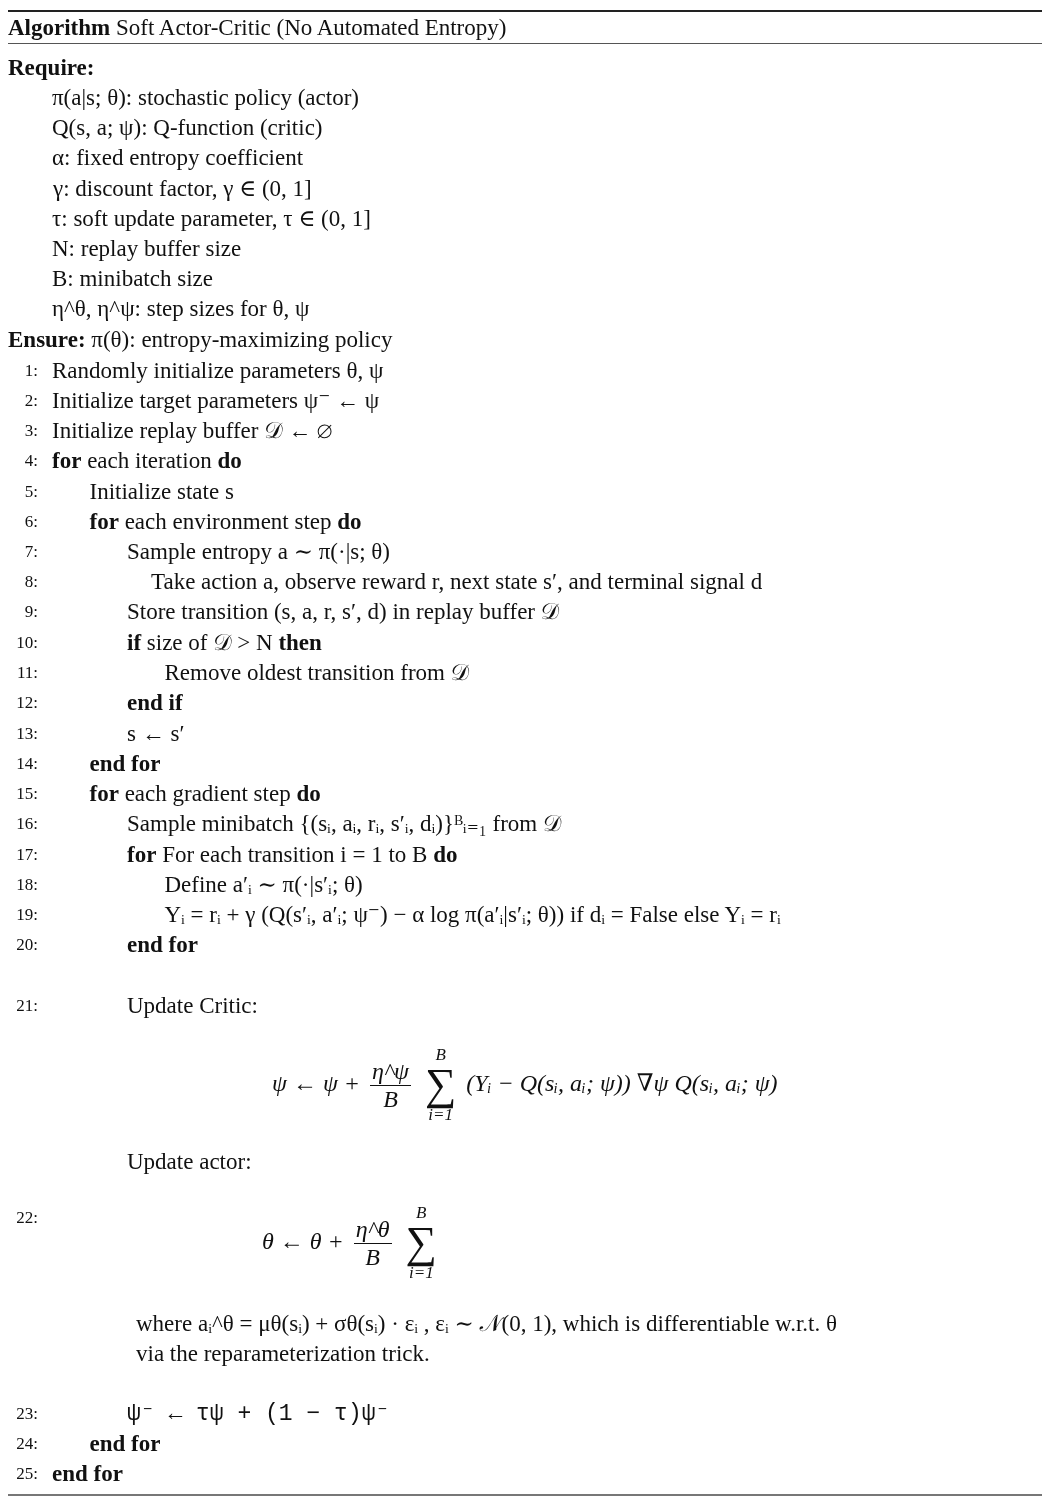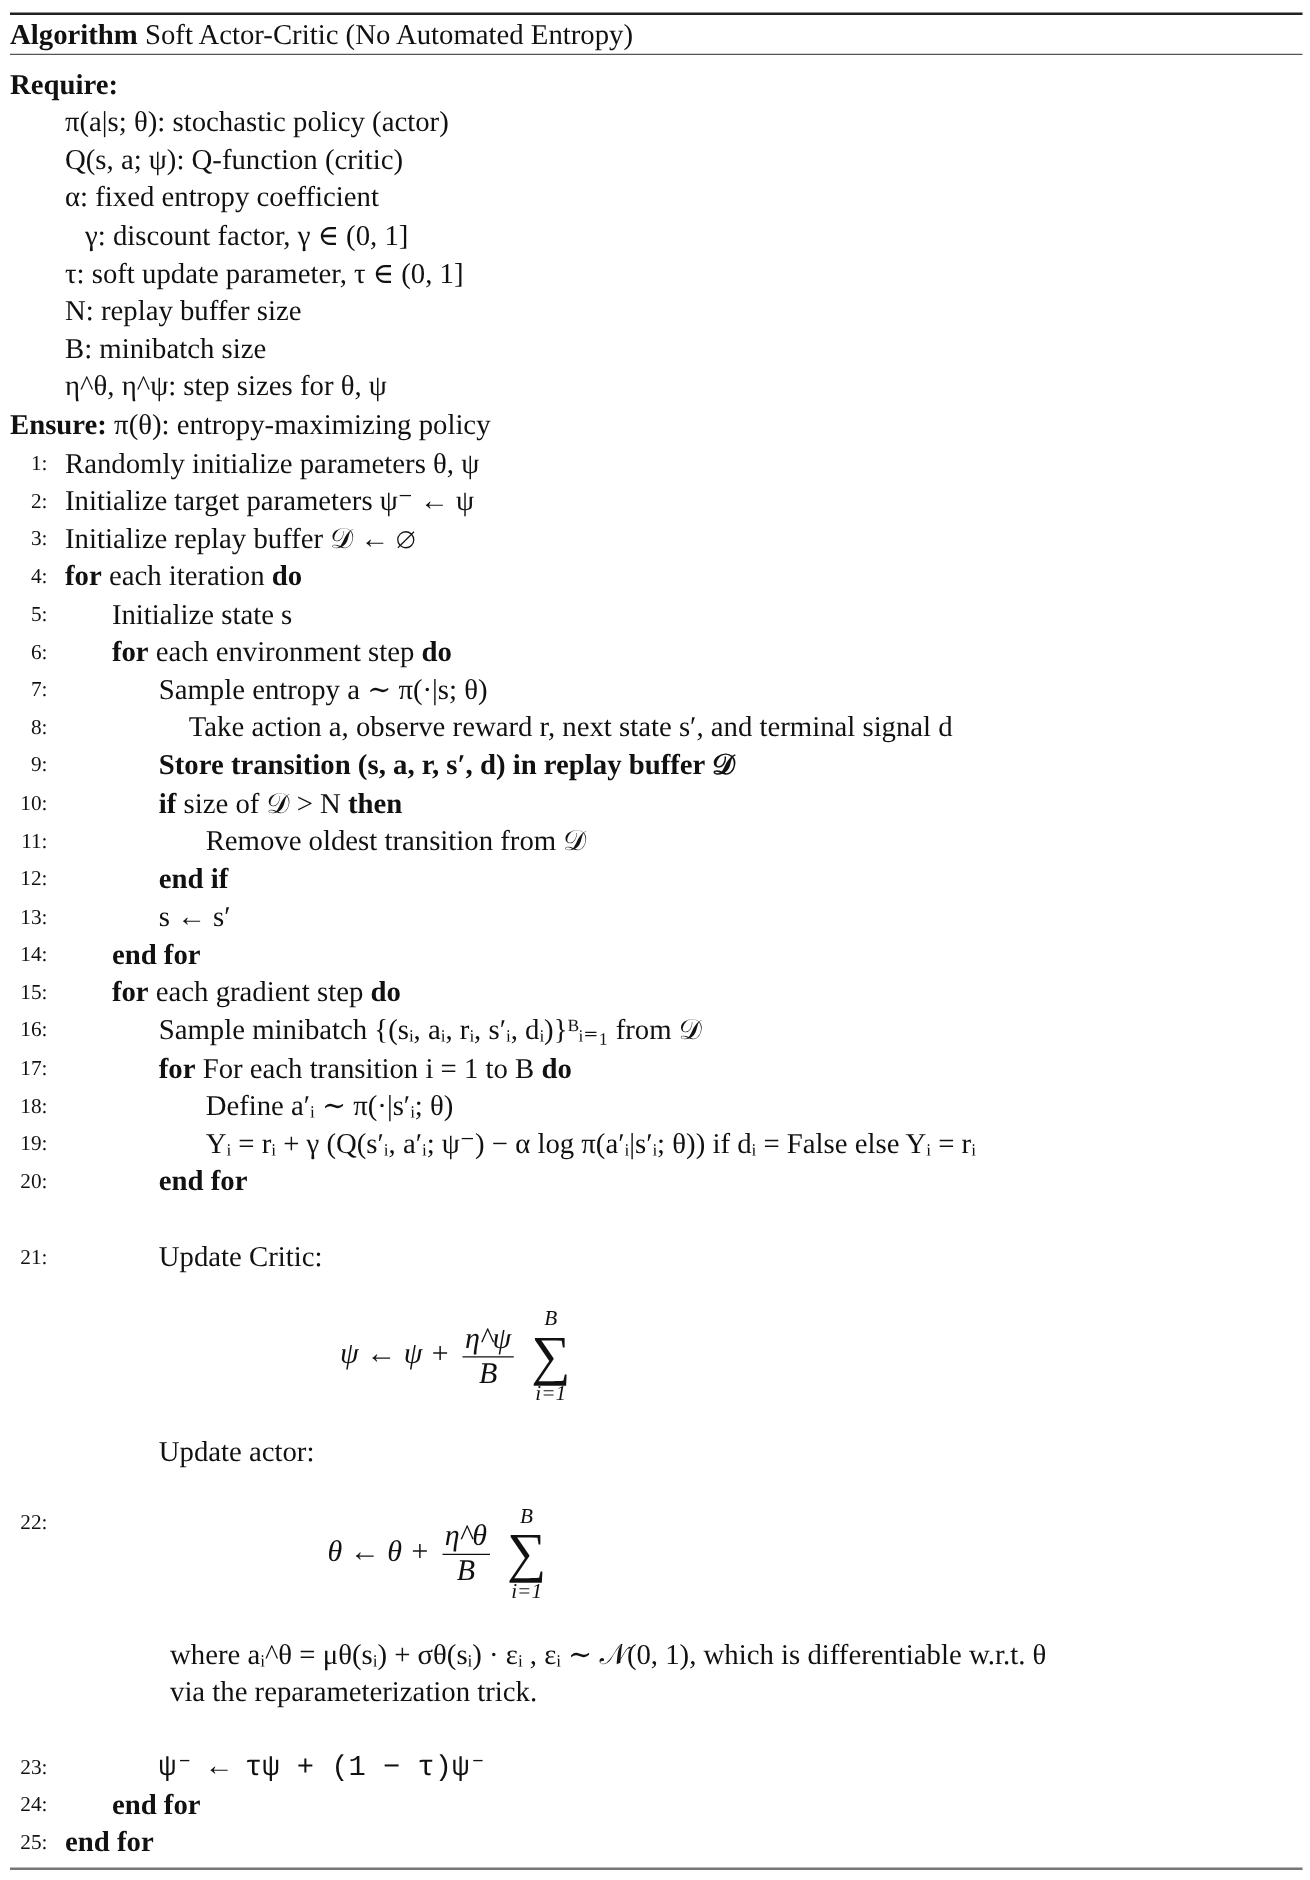--- a/index.html
+++ b/index.html
@@ -32,21 +32,21 @@
   <b>Algorithm</b>
   <span>Soft Actor-Critic (No Automated Entropy)</span>
 </div>
 <div class="rule mid"></div>
 
 <div class="ln" style="top:54px;"><b>Require:</b></div>
 <div id="require-list">
     <div class="ln" style="left: 52px; top: 84px;">π(a|s; θ): stochastic policy (actor)</div>
     <div class="ln" style="left: 52px; top: 114.2px;">Q(s, a; ψ): Q-function (critic)</div>
     <div class="ln" style="left: 52px; top: 144.4px;">α: fixed entropy coefficient</div>
-    <div class="ln" style="left: 68px; top: 174.6px;">γ: discount factor, γ ∈ (0, 1]</div>
+    <div class="ln" style="left: 53px; top: 174.6px;">γ: discount factor, γ ∈ (0, 1]</div>
     <div class="ln" style="left: 52px; top: 204.8px;">τ: soft update parameter, τ ∈ (0, 1]</div>
     <div class="ln" style="left: 52px; top: 235px;">N: replay buffer size</div>
     <div class="ln" style="left: 52px; top: 265.2px;">B: minibatch size</div>
     <div class="ln" style="left: 52px; top: 295.4px;">η^θ, η^ψ: step sizes for θ, ψ</div>
   </div>
 
 <div class="ln" style="top:326px;">
   <b>Ensure:</b>
   <span>π(θ): entropy-maximizing policy</span>
 </div>
@@ -62,21 +62,21 @@
     <div class="ln" style="top: 447px; left: 52px;"><b>for</b><span style="white-space: pre;"> each iteration </span><b>do</b></div>
     <div class="num" style="top: 478px;">5:</div>
     <div class="ln" style="top: 478px; left: 89.5px;"><b></b><span style="white-space: pre;">Initialize state s</span><b></b></div>
     <div class="num" style="top: 508px;">6:</div>
     <div class="ln" style="top: 508px; left: 89.5px;"><b>for</b><span style="white-space: pre;"> each environment step </span><b>do</b></div>
     <div class="num" style="top: 538px;">7:</div>
     <div class="ln" style="top: 538px; left: 127px;"><b></b><span style="white-space: pre;">Sample entropy a ∼ π(·|s; θ)</span><b></b></div>
     <div class="num" style="top: 568px;">8:</div>
     <div class="ln" style="top: 568px; left: 127px; margin-left: 24px;"><b></b><span style="white-space: pre;">Take action a, observe reward r, next state s′, and terminal signal d</span><b></b></div>
     <div class="num" style="top: 598px;">9:</div>
-    <div class="ln" style="top: 598px; left: 127px;"><b></b><span style="white-space: pre; font-weight: bold;">Store transition (s, a, r, s′, d) in replay buffer 𝒟</span><b></b></div>
+    <div class="ln" style="top: 598px; left: 127px;"><b></b><span style="white-space: pre;">Store transition (s, a, r, s′, d) in replay buffer 𝒟</span><b></b></div>
     <div class="num" style="top: 629px;">10:</div>
     <div class="ln" style="top: 629px; left: 127px;"><b>if</b><span style="white-space: pre;"> size of 𝒟 &gt; N </span><b>then</b></div>
     <div class="num" style="top: 659px;">11:</div>
     <div class="ln" style="top: 659px; left: 164.5px;"><b></b><span style="white-space: pre;">Remove oldest transition from 𝒟</span><b></b></div>
     <div class="num" style="top: 689px;">12:</div>
     <div class="ln" style="top: 689px; left: 127px;"><b>end if</b><span style="white-space: pre;"></span><b></b></div>
     <div class="num" style="top: 720px;">13:</div>
     <div class="ln" style="top: 720px; left: 127px;"><b></b><span style="white-space: pre;">s ← s′</span><b></b></div>
     <div class="num" style="top: 750px;">14:</div>
     <div class="ln" style="top: 750px; left: 89.5px;"><b>end for</b><span style="white-space: pre;"></span><b></b></div>
@@ -101,20 +101,21 @@
     <div class="num" style="top: 1430px;">24:</div>
     <div class="ln" style="top: 1430px; left: 89.5px;"><b>end for</b><span style="white-space: pre;"></span><b></b></div>
     <div class="num" style="top: 1460px;">25:</div>
     <div class="ln" style="top: 1460px; left: 52px;"><b>end for</b><span style="white-space: pre;"></span><b></b></div>
   </div>
 
 <div class="eq" style="left:272px; top:1046px;">
   <span class="math">ψ ← ψ +</span>
   <span class="frac"><span class="n">η^ψ</span><span class="d">B</span></span>
   <span class="sum"><span class="lim">B</span><span class="s">∑</span><span class="lim">i=1</span></span>
+  <span class="math">(Yᵢ − Q(sᵢ, aᵢ; ψ)) ∇ψ Q(sᵢ, aᵢ; ψ)</span>
 </div>
 
 <div class="eq" style="left:262px; top:1204px;">
   <span class="math">θ ← θ +</span>
   <span class="frac"><span class="n">η^θ</span><span class="d">B</span></span>
   <span class="sum"><span class="lim">B</span><span class="s">∑</span><span class="lim">i=1</span></span>
 </div>
 
 <div class="ln" style="left:136px; top:1310px;">where aᵢ^θ = μθ(sᵢ) + σθ(sᵢ) · εᵢ ,    εᵢ ∼ 𝒩(0, 1), which is differentiable w.r.t. θ</div>
 <div class="ln" style="left:136px; top:1340px;">via the reparameterization trick.</div>

